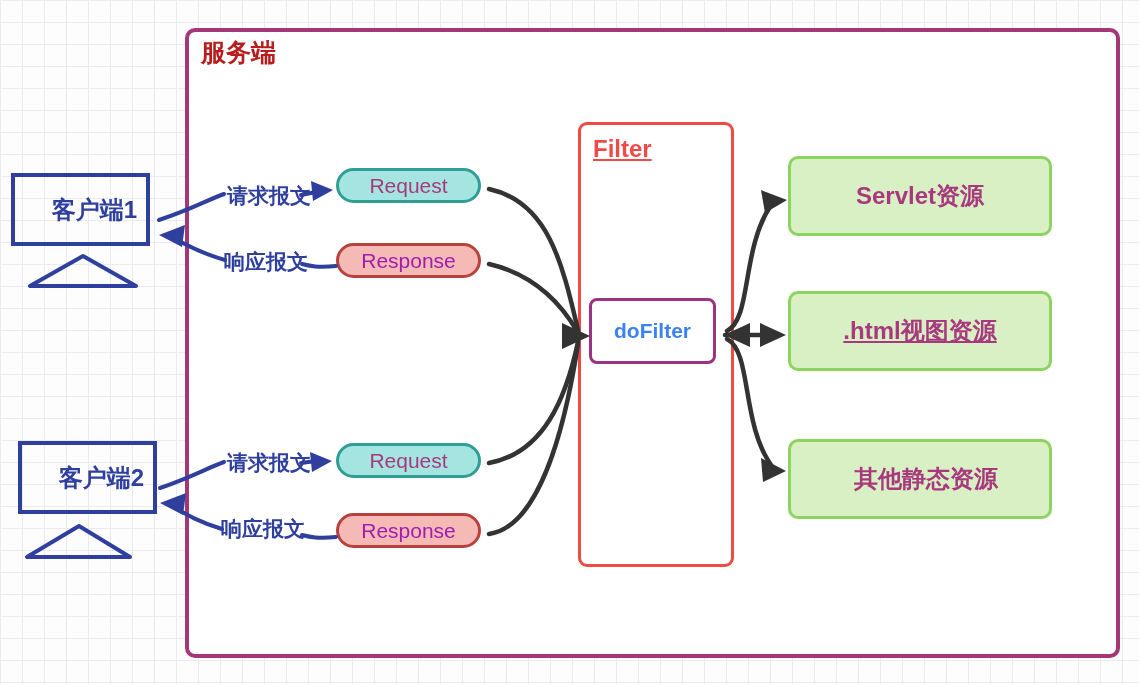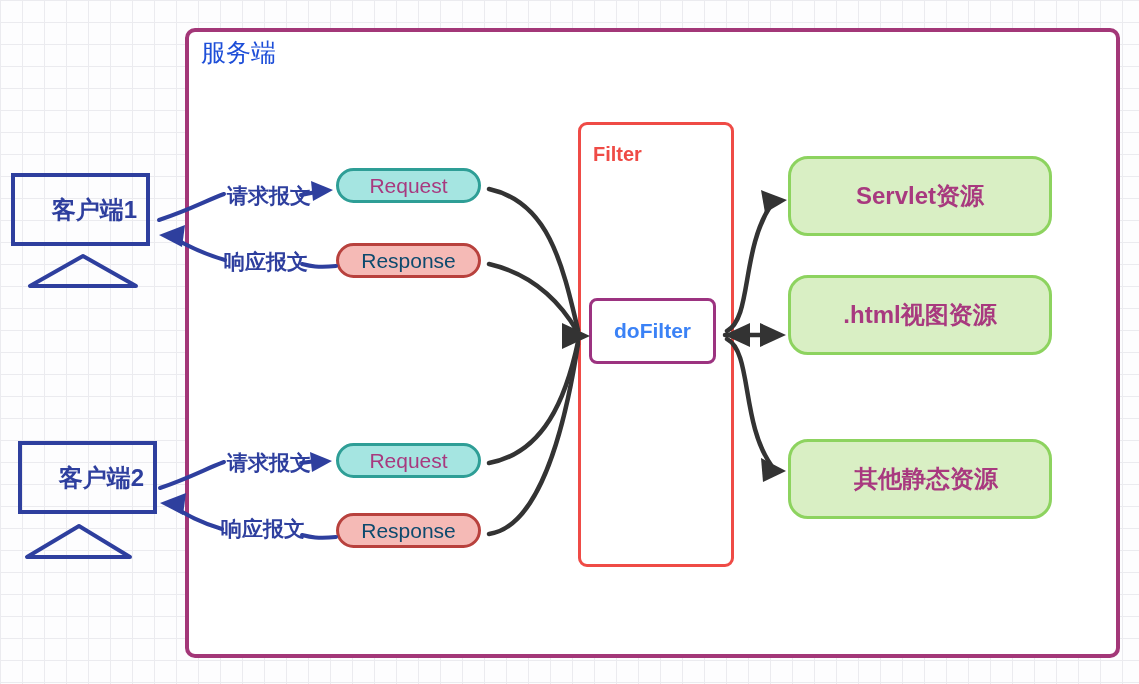--- a/index.html
+++ b/index.html
@@ -18,65 +18,65 @@
   .abs { position: absolute; }
 
   
   .server-box {
     left: 185px; top: 28px; width: 935px; height: 630px;
     background: #ffffff; border: 4px solid #a33778; border-radius: 10px;
     z-index: 1;
   }
   .server-label {
     position: absolute; left: 12px; top: 4px;
-    font-size: 25px; font-weight: normal; color: #1d4ed8;
+    font-size: 25px; font-weight: bold; color: #b91c1c;
   }
 
   
   .filter-box {
     left: 578px; top: 122px; width: 156px; height: 445px;
     border: 3px solid #ef4b46; border-radius: 9px;
     z-index: 2;
   }
   .filter-label {
-    position: absolute; left: 12px; top: 18px;
-    font-size: 20px; font-weight: bold; color: #ef4b46;
+    position: absolute; left: 12px; top: 10px;
+    font-size: 24px; font-weight: bold; color: #ef4b46; text-decoration: underline;
   }
 
   .dofilter-box {
     left: 589px; top: 298px; width: 127px; height: 66px;
     background: #ffffff; border: 3.5px solid #9c3380; border-radius: 8px;
     display: flex; align-items: center; justify-content: center;
     font-size: 21px; font-weight: bold; color: #3b82f6;
     z-index: 3;
   }
 
   
   .pill {
     width: 145px; height: 35px; border-radius: 22px;
     display: flex; align-items: center; justify-content: center;
     font-size: 21px; font-weight: normal; z-index: 3;
   }
   .pill.request  { background: #a5e5e1; border: 3.5px solid #2e9e96; color: #a8397f; }
-  .pill.response { background: #f5bab6; border: 3.5px solid #b8413d; color: #0c4a6e; }
+  .pill.response { background: #f5bab6; border: 3.5px solid #b8413d; color: #a21caf; }
   .pill-req-1  { left: 336px; top: 168px; }
   .pill-resp-1 { left: 336px; top: 243px; }
   .pill-req-2  { left: 336px; top: 443px; }
   .pill-resp-2 { left: 336px; top: 513px; }
 
   
   .resource {
     left: 788px; width: 264px; height: 80px;
-    background: #d9efc4; border: 3.5px solid #8dd35f; border-radius: 20px;
+    background: #d9efc4; border: 3.5px solid #8dd35f; border-radius: 10px;
     display: flex; align-items: center; justify-content: center;
     font-size: 24px; font-weight: bold; color: #a8397f;
     z-index: 3;
   }
   .res-1 { top: 156px; }
-  .res-2 { top: 275px; }
+  .res-2 { top: 291px; text-decoration: underline; }
   .res-3 { top: 439px; padding-left: 12px; }
 
   
   .client {
     width: 139px; height: 73px;
     border: 4px solid #2e3f9e; background: transparent;
     display: flex; align-items: center; justify-content: center;
     font-size: 24px; font-weight: bold; color: #2e3f9e;
     z-index: 3;
     padding-left: 28px;

